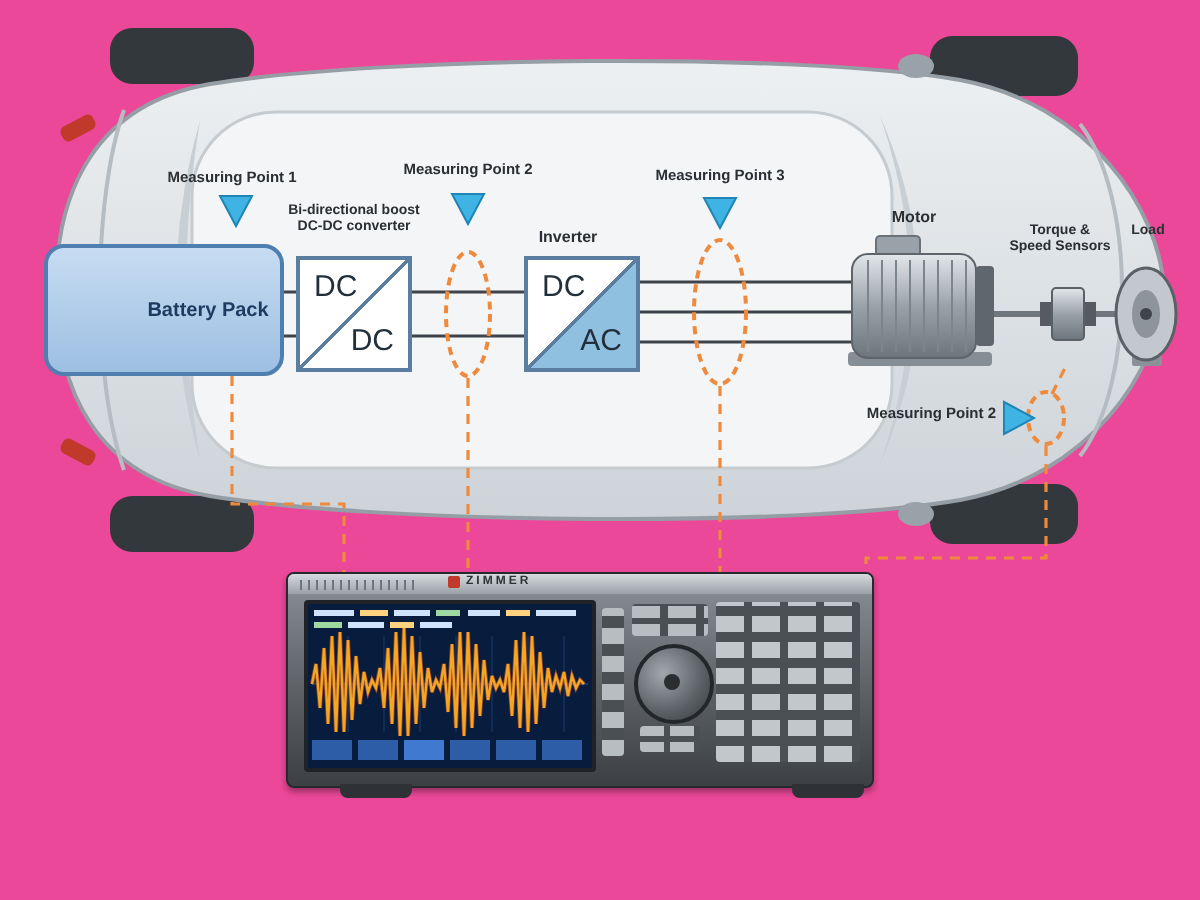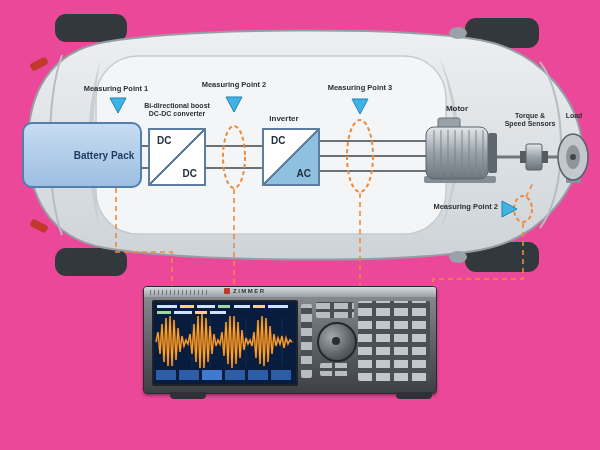--- a/index.html
+++ b/index.html
@@ -19,21 +19,21 @@
   .split-box{position:absolute;width:58px;height:58px;border:2px solid #5b7da0;box-sizing:border-box;
              background:
                linear-gradient(135deg, rgba(0,0,0,0) calc(50% - 1px), #5b7da0 calc(50% - 1px),
                                #5b7da0 calc(50% + 1px), rgba(0,0,0,0) calc(50% + 1px)), #ffffff;}
   .split-box.blue-lower{background:
                linear-gradient(135deg, rgba(0,0,0,0) calc(50% - 1px), #5b7da0 calc(50% - 1px),
                                #5b7da0 calc(50% + 1px), rgba(0,0,0,0) calc(50% + 1px)),
                linear-gradient(135deg, #ffffff 50%, #8fc0e0 50%);}
   .conv{left:148px;top:128px;}
   .inv{left:262px;top:128px;}
-  .corner{position:absolute;font-size:10px;font-weight:bold;color:#22303c;text-align:center;}
+  .corner{position:absolute;font-size:15px;font-weight:normal;color:#22303c;text-align:center;}
   .corner.tl{top:5px;left:7px;}
   .corner.br{bottom:5px;right:7px;}
 
   
   .analyzer{position:absolute;left:143px;top:286px;width:292px;height:106px;border-radius:4px;
             background:linear-gradient(180deg,#c3c7cb 0%,#83888e 10%,#5d6166 55%,#3c4044 100%);
             border:1px solid #26292d;box-shadow:0 2px 3px rgba(0,0,0,.35);}
   .a-top{position:absolute;left:0;top:0;width:100%;height:10px;border-radius:3px 3px 0 0;
          background:linear-gradient(180deg,#d7dbdf,#9aa0a6);}
   .a-vents{position:absolute;left:6px;top:3px;width:58px;height:5px;

